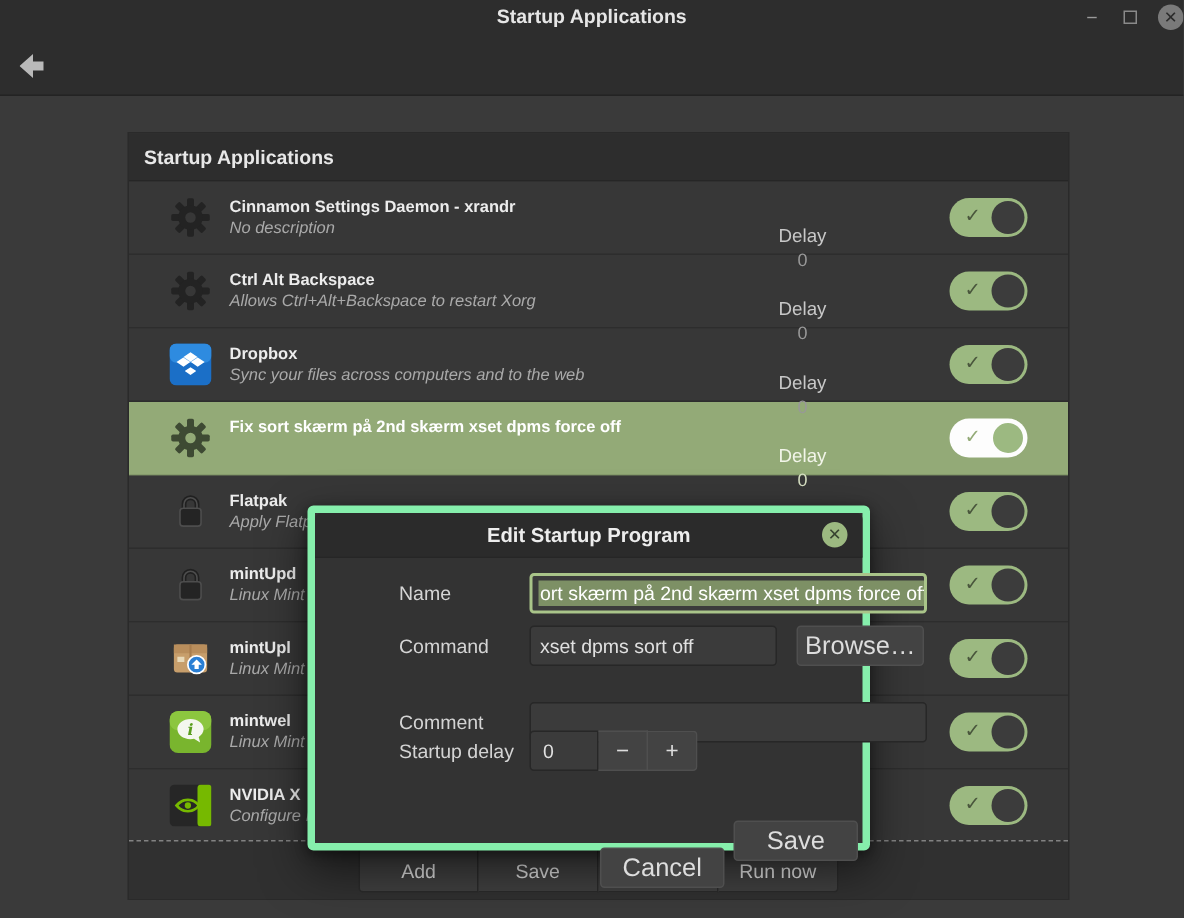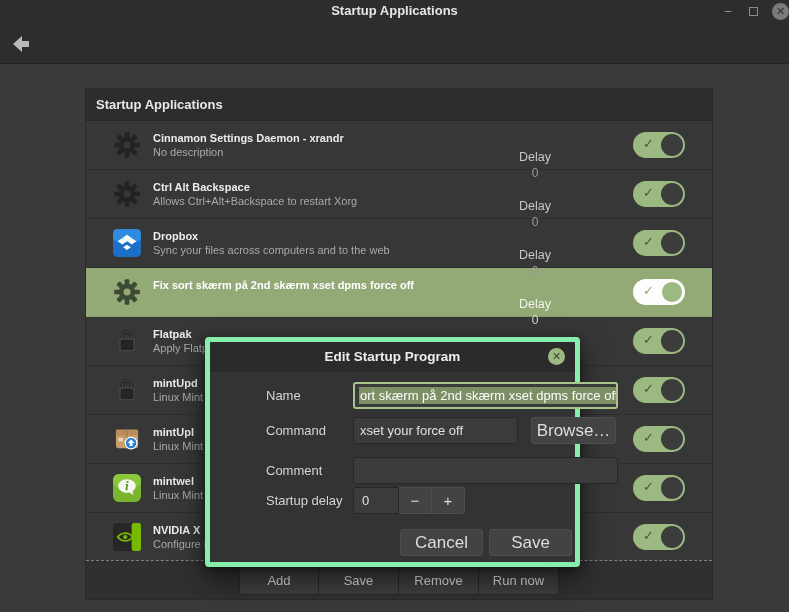--- a/index.html
+++ b/index.html
@@ -29,21 +29,21 @@
   .panel-hdr { height:32px; background:#2d2d2d; border-bottom:1px solid #262626;
     display:flex; align-items:center; padding-left:10px;
     font-weight:bold; font-size:13px; color:#e8e8e8; }
   .row { height:49px; display:flex; align-items:center; border-bottom:1px solid #2d2d2d;
     background:#373737; padding-left:25px; padding-right:27px; }
   .row.selected { background:#93aa77; border-bottom-color:#869c6c; }
   .ricon { width:32px; height:32px; flex:0 0 32px; display:flex; align-items:center;
     justify-content:center; }
   .rtext { flex:1 1 auto; padding-left:10px; overflow:hidden; }
   .rtitle { font-weight:bold; font-size:11px; color:#ececec; white-space:nowrap; }
-  .rdesc { font-size:11px; color:#a9a9a9; white-space:nowrap; margin-top:2px; min-height:13px; }
+  .rdesc { font-size:11px; color:#a9a9a9; white-space:nowrap; margin-top:2px; min-height:13px;font-style:italic; }
   .row.selected .rtitle { color:#fff; }
   .row.selected .rdesc { color:#dfe7cf; }
   .rdelay { width:70px; flex:0 0 70px; text-align:center; margin-right:63px;margin-top:40px; }
   .dlab { font-size:12.5px; color:#c8c8c8; }
   .dval { font-size:12px; color:#989898; margin-top:2px; min-height:13px; }
   .row.selected .dlab { color:#f2f5e9; }
   .row.selected .dval { color:#d6dfc2; }
   
   .toggle { position:relative; width:52px; height:26px; flex:0 0 52px;
     border-radius:13px; background:#9cb981; }
@@ -350,31 +350,31 @@
   <div class="dlg-body">
     <div class="frow" style="top:10px;">
       <span class="flabel">Name</span>
       <div class="field focused" style="width:265px;">
         <span class="sel-text">ort skærm på 2nd skærm xset dpms force off</span>
           <span class="caret"></span>
       </div>
     </div>
     <div class="frow" style="top:45px;">
       <span class="flabel">Command</span>
-      <div class="field" style="width:165px;">xset your force off</div>
+      <div class="field" style="width:165px;">xset dpms sort off</div>
       <div class="dbtn" style="width:85px; margin-left:13px;">Browse…</div>
     </div>
-    <div class="frow" style="top:85px;justify-content:flex-end;">
+    <div class="frow" style="top:96px;justify-content:flex-end;">
       <span class="flabel">Comment</span>
       <div class="field" style="width:265px;"></div>
     </div>
     <div class="frow" style="top:115px;">
       <span class="flabel">Startup delay</span>
       <div class="spin-val">0</div>
       <div class="spin-btn">−</div>
       <div class="spin-btn plus">+</div>
     </div>
     <div class="frow" style="top:157px; left:190px;">
-      <div class="dbtn" style="width:83px;">Cancel</div>
+      <div class="dbtn" style="width:83px;margin-top:36px;">Cancel</div>
       <div class="dbtn" style="width:83px; margin-left:6px;">Save</div>
     </div>
   </div>
 </div>
 
 </body></html>

